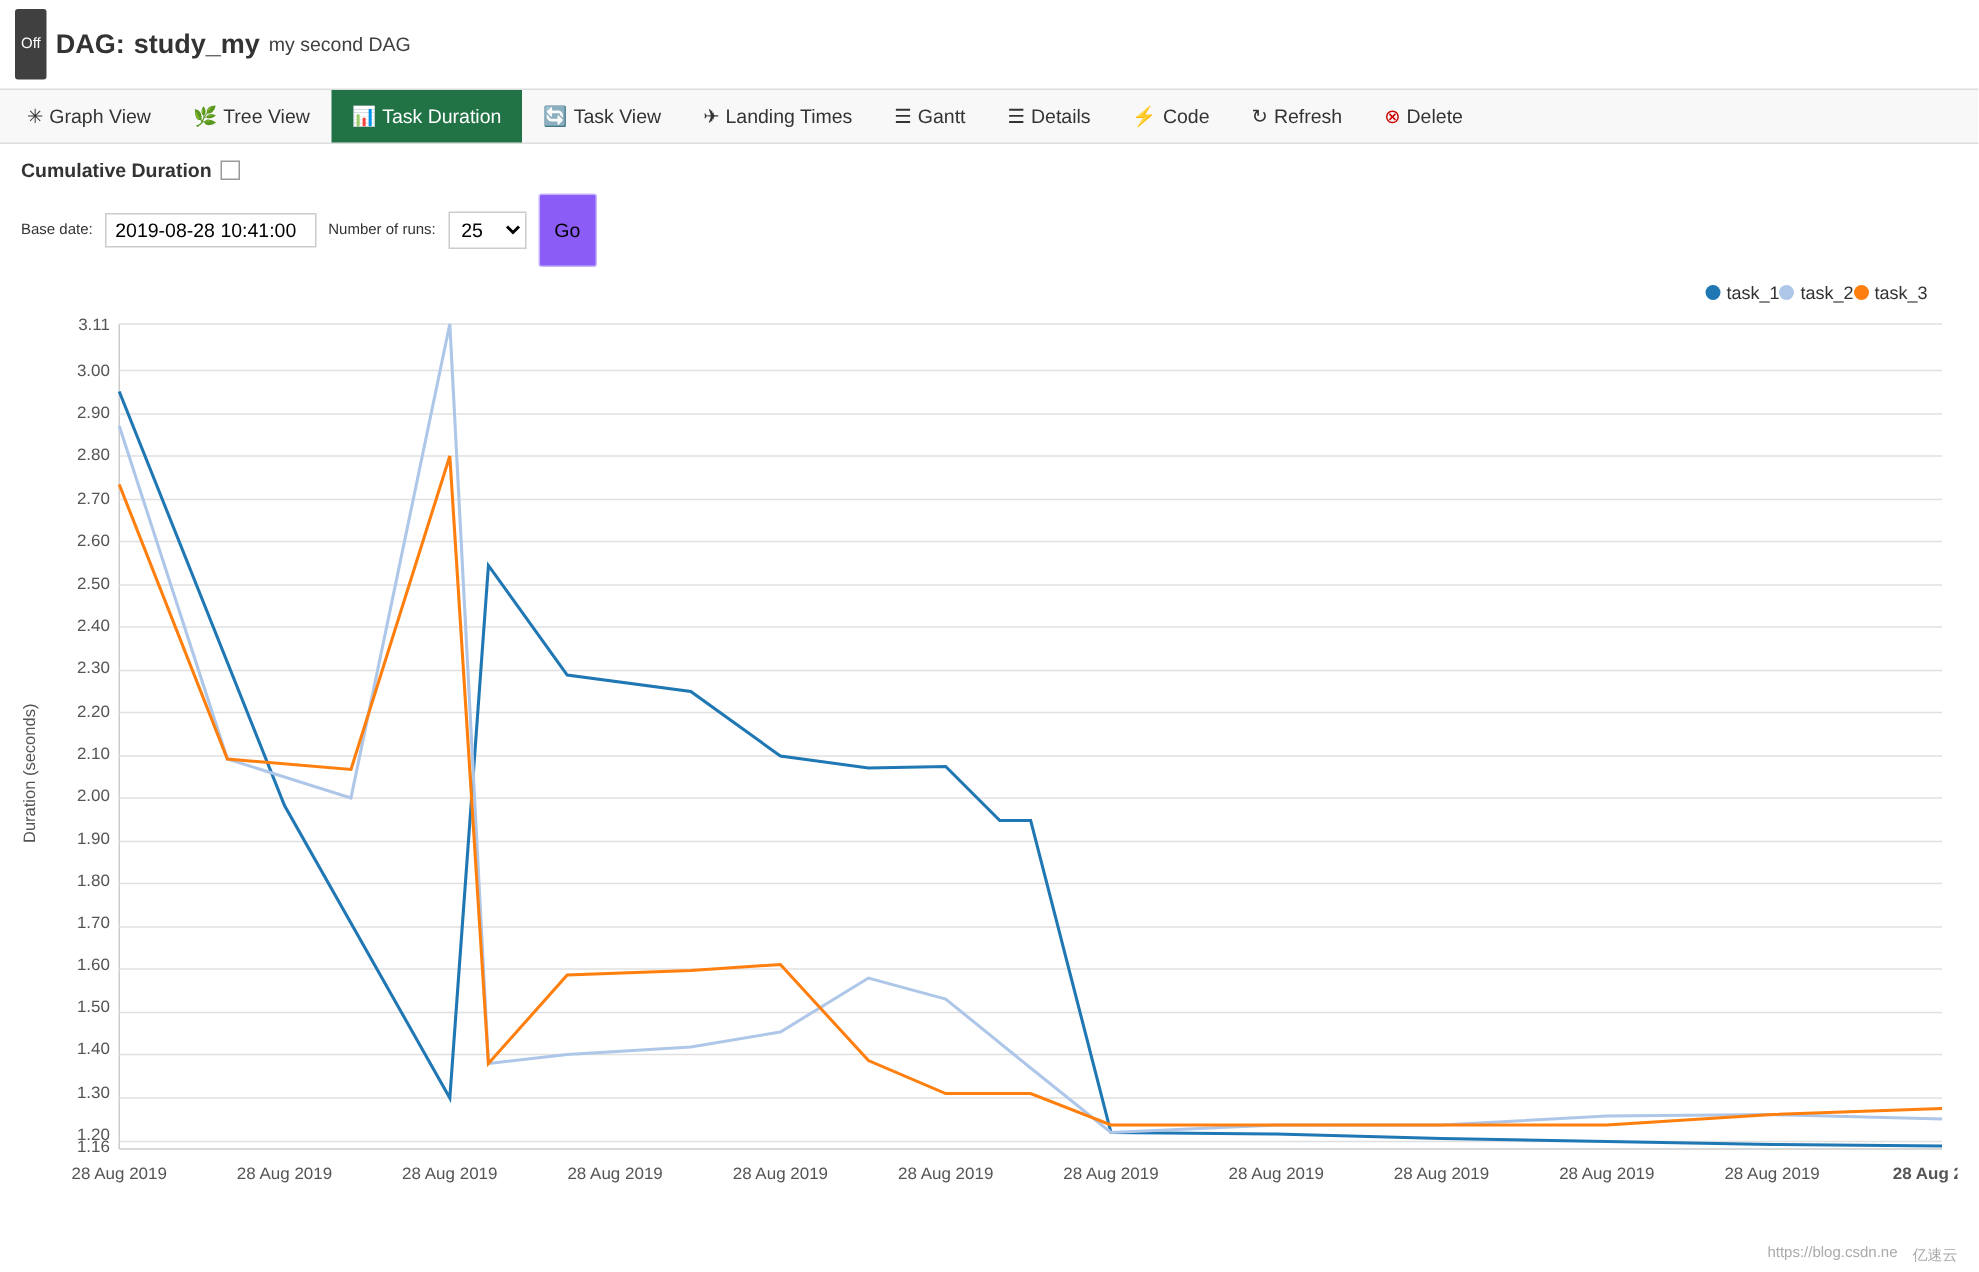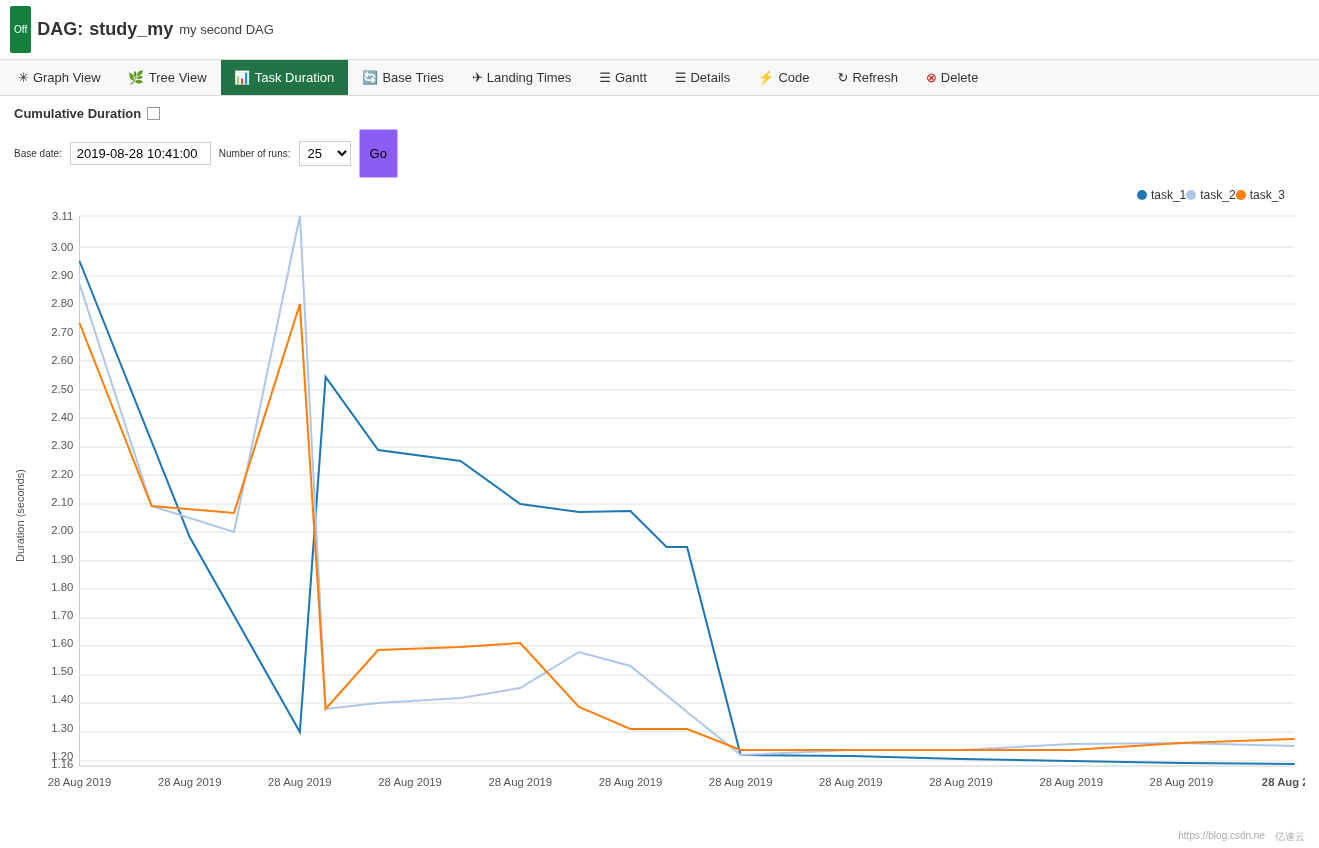--- a/index.html
+++ b/index.html
@@ -7,21 +7,21 @@
 
     
     .header {
       display: flex;
       align-items: center;
       padding: 6px 10px;
       border-bottom: 1px solid #ddd;
       background: #fff;
     }
     .dag-status {
-      background: #15803d;
+      background: #404040;
       color: #fff;
       font-size: 10px;
       padding: 18px 4px;
       border-radius: 2px;
       margin-right: 6px;
     }
     .dag-title {
       font-size: 18px;
       font-weight: bold;
       margin-right: 6px;
@@ -159,21 +159,21 @@
   <button class="nav-item">
     <span class="nav-icon">🌿</span>
     <span>Tree View</span>
   </button>
   <button class="nav-item active">
     <span class="nav-icon">📊</span>
     <span>Task Duration</span>
   </button>
   <button class="nav-item">
     <span class="nav-icon">🔄</span>
-    <span>Base Tries</span>
+    <span>Task View</span>
   </button>
   <button class="nav-item">
     <span class="nav-icon">✈</span>
     <span>Landing Times</span>
   </button>
   <button class="nav-item">
     <span class="nav-icon">☰</span>
     <span>Gantt</span>
   </button>
   <button class="nav-item">

